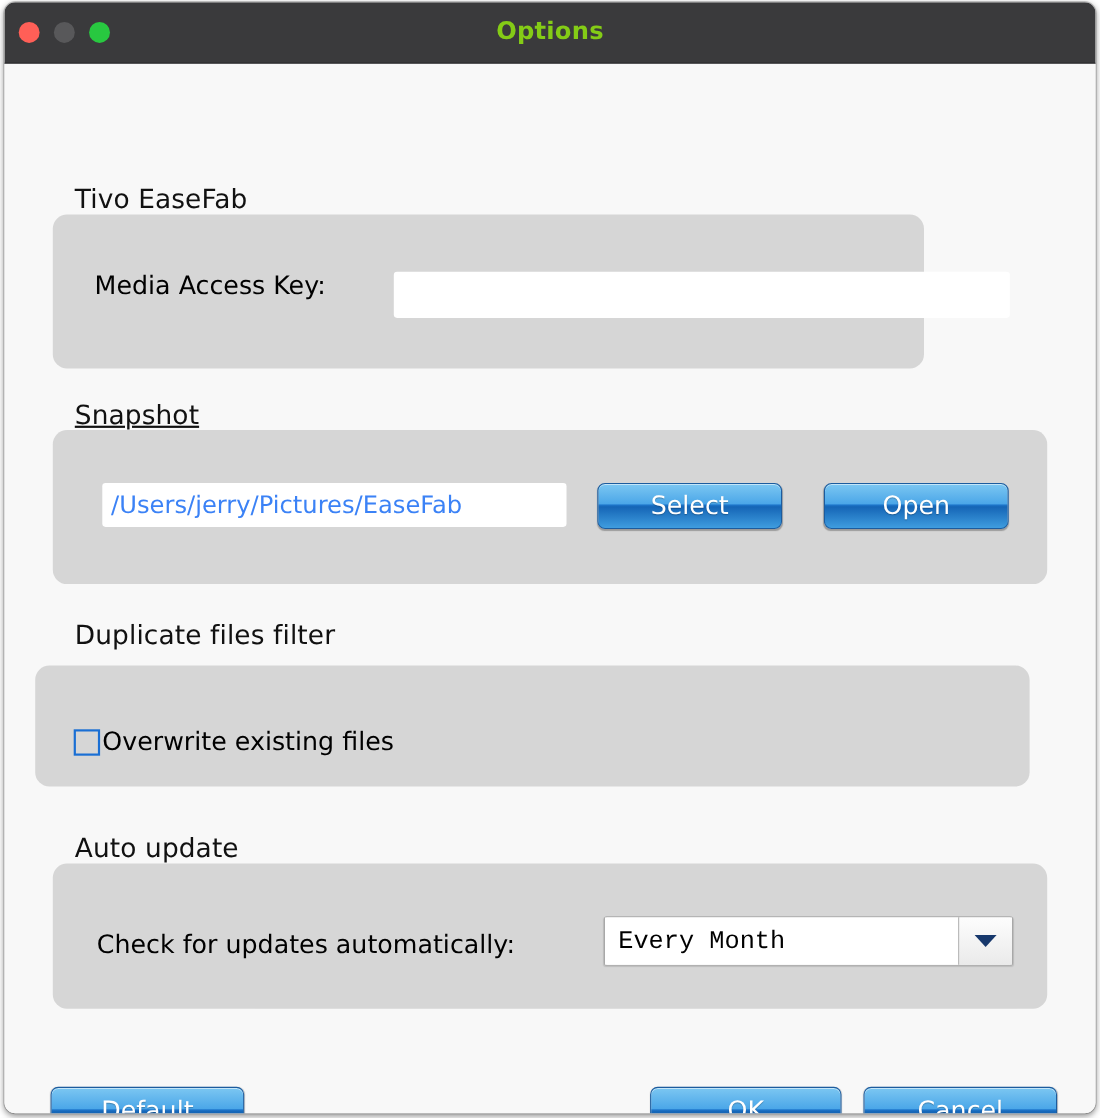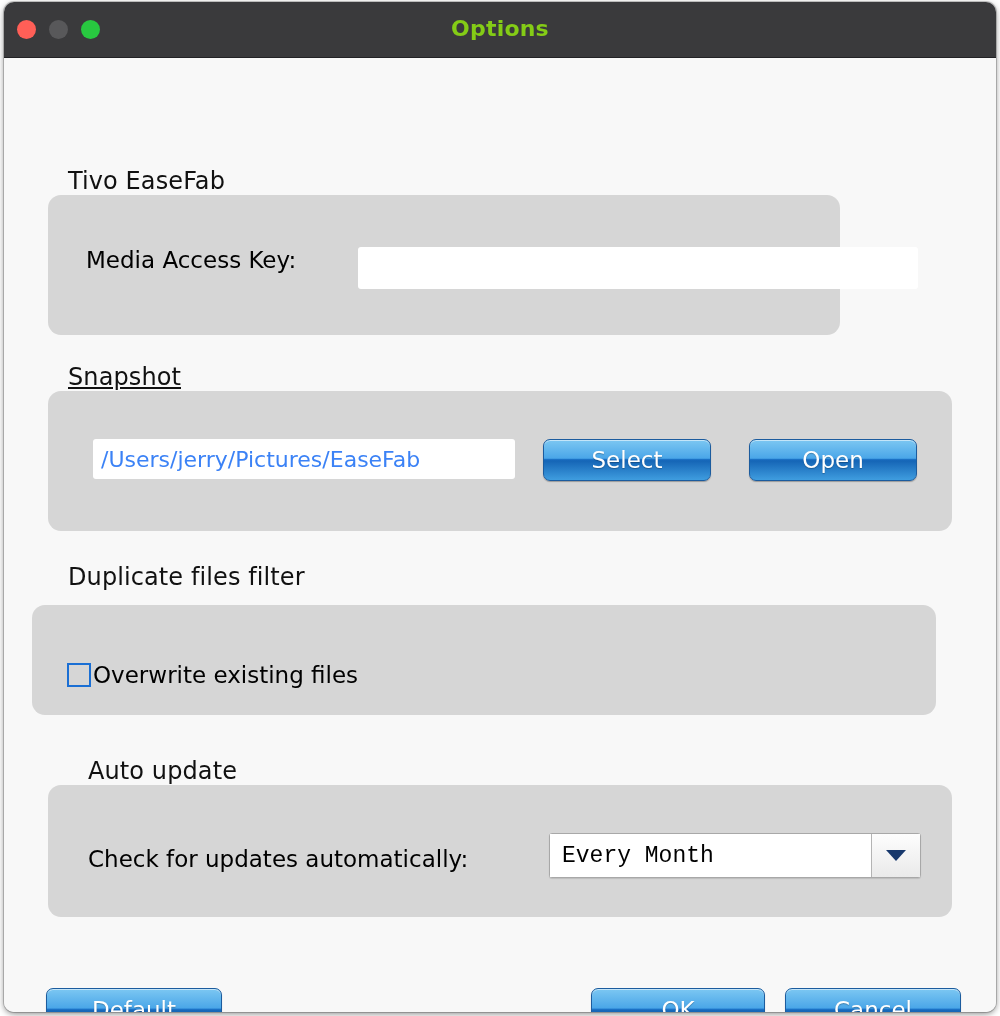--- a/index.html
+++ b/index.html
@@ -85,21 +85,21 @@
   
   #lbl-tivo     { left: 64px; top: 109px; }
   #panel-tivo   { left: 44px; top: 137px; width: 792px; height: 140px; }
 
   #lbl-snapshot   { left: 64px; top: 305px; text-decoration: underline; }
   #panel-snapshot { left: 44px; top: 333px; width: 904px; height: 140px; }
 
   #lbl-dup     { left: 64px; top: 505px; }
   #panel-dup   { left: 28px; top: 529px; width: 904px; height: 110px; margin-top: 18px; }
 
-  #lbl-auto    { left: 64px; top: 699px; margin-left: 20px; }
+  #lbl-auto    { left: 64px; top: 699px; }
   #panel-auto  { left: 44px; top: 727px; width: 904px; height: 132px; }
 
   .field-label {
     position: absolute;
     font-size: 23px;
     color: #000;
     white-space: nowrap;
   }
 
   .text-input {

